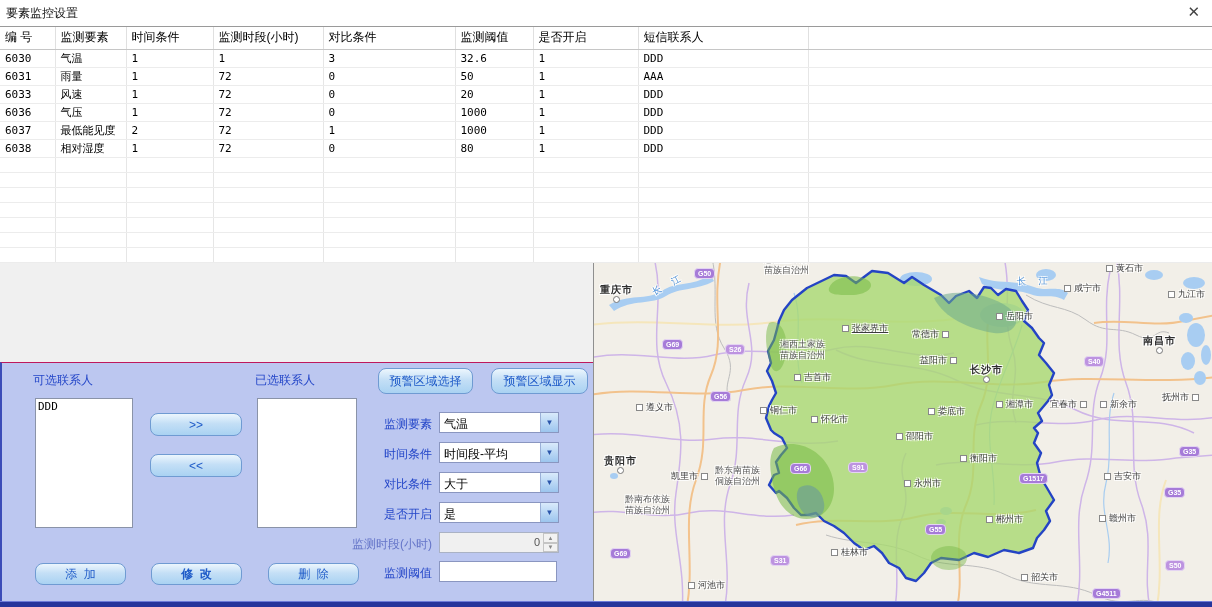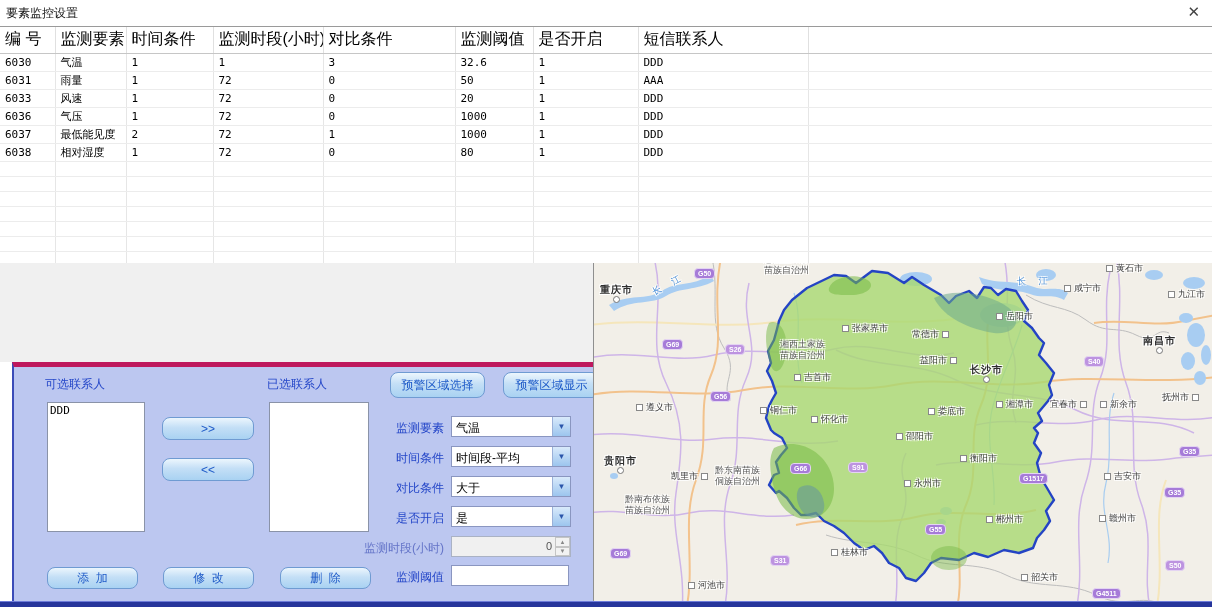--- a/index.html
+++ b/index.html
@@ -6,30 +6,30 @@
   body{width:1212px;height:607px;overflow:hidden;position:relative;background:#fff;
        font-family:"Liberation Sans","DejaVu Sans",sans-serif;font-size:12px;color:#000;}
   
   .titlebar{position:absolute;left:0;top:0;width:1212px;height:26px;background:#fff;}
   .titlebar .title{position:absolute;left:6px;top:5px;font-size:12px;color:#111;}
   .titlebar .close{position:absolute;right:12px;top:3px;font-size:15px;color:#444;cursor:pointer;line-height:18px;}
   
   .table-wrap{position:absolute;left:0;top:26px;width:1212px;height:237px;background:#fff;
               border-top:1px solid #9a9a9a;border-bottom:1px solid #9a9a9a;overflow:hidden;}
   table.grid{border-collapse:collapse;table-layout:fixed;width:1212px;}
-  table.grid th{font-weight:normal;text-align:left;padding:2px 0 3px 5px;font-size:16px;
+  table.grid th{font-weight:normal;text-align:left;padding:2px 0 3px 5px;font-size:12px;
                 border-right:1px solid #e0e0e0;border-bottom:1px solid #c6c6c6;height:15px;white-space:nowrap;overflow:hidden;}
   table.grid td{padding:1px 0 1px 5px;font-size:11px;font-family:"DejaVu Sans Mono",monospace;
                 border-right:1px solid #e6e6e6;border-bottom:1px solid #ececec;height:12px;white-space:nowrap;overflow:hidden;}
   table.grid th:last-child,table.grid td:last-child{border-right:none;}
   
   .gray-area{position:absolute;left:0;top:263px;width:593px;height:99px;background:#f0f0f0;}
   
-  .panel{position:absolute;left:12px;top:362px;width:593px;height:240px;background:#bcc7f0;
-         border-top:5px solid #be185d;border-left:2px solid #3b4cb8;box-sizing:border-box;}
+  .panel{position:absolute;left:0;top:362px;width:593px;height:240px;background:#bcc7f0;
+         border-top:1px solid #be185d;border-left:2px solid #3b4cb8;box-sizing:border-box;}
   .panel .plabel{position:absolute;color:#2446c8;font-size:12px;white-space:nowrap;}
   .listbox{position:absolute;background:#fff;border:1px solid #8a93a8;box-sizing:border-box;
            font-family:"DejaVu Sans Mono",monospace;font-size:11px;padding:1px 2px;overflow:hidden;}
   .listbox div{height:13px;line-height:13px;}
   .btn{position:absolute;display:flex;align-items:center;justify-content:center;box-sizing:border-box;
        background:linear-gradient(#ecf6fd,#c4dff6 45%,#a9d2f2);border:1px solid #6f9bd2;border-radius:8px;
        color:#1f5bc8;font-size:12px;cursor:pointer;white-space:pre;}
   .frow-label{position:absolute;width:132px;text-align:right;color:#2446c8;font-size:12px;white-space:nowrap;}
   .frow-label.dim{color:#6474c8;}
   .select{position:absolute;width:120px;height:21px;background:#fff;border:1px solid #8a96c0;box-sizing:border-box;}
@@ -303,21 +303,21 @@
     <span class="spins">
       <span>▲</span>
       <span>▼</span>
     </span>
   </div>
 
   <span class="frow-label" style="left:298px;top:202px;">监测阈值</span>
   <input class="textinput" style="left: 437px; top: 198px;" value="">
 
   <div class="btn" style="left:33px;top:200px;width:91px;height:22px;">添  加</div>
-  <div class="btn" style="left:149px;top:200px;width:91px;height:22px;">修  改</div>
+  <div class="btn" style="left:149px;top:200px;width:91px;height:22px;font-weight:bold;">修  改</div>
   <div class="btn" style="left:266px;top:200px;width:91px;height:22px;">删  除</div>
 </div>
 
 <div class="map" id="map">
   <svg width="619" height="344" viewBox="0 0 619 344">
 
     <g stroke="#bdbdbd" stroke-width="1" fill="none">
       <path d="M118,-5 C126,30 114,60 130,85 S126,118 136,138"></path>
       <path d="M432,32 C456,47 472,42 492,57 S522,62 542,72 S560,64 575,70"></path>
       <path d="M232,272 C262,282 292,277 322,292 S382,297 412,312 S472,317 502,332 S545,330 570,342"></path>
@@ -388,21 +388,21 @@
   <div id="map-labels">
       <div class="map-label city-bold" style="left: 6px; top: 21px;"><span>重庆市</span></div>
       <div class="map-label river" style="left: 57px; top: 16px; transform: rotate(-28deg);"><span>长 江</span></div>
       <div class="map-label river" style="left: 423px; top: 13px;"><span>长 江</span></div>
       <div class="map-label region" style="left: 170px; top: -9px;"><span>恩施土家族
 苗族自治州</span></div>
       <div class="map-label city" style="left: 512px; top: 0px;"><span class="mk"></span><span>黄石市</span></div>
       <div class="map-label city" style="left: 470px; top: 20px;"><span class="mk"></span><span>咸宁市</span></div>
       <div class="map-label city" style="left: 574px; top: 26px;"><span class="mk"></span><span>九江市</span></div>
       <div class="map-label city" style="left: 402px; top: 48px;"><span class="mk"></span><span>岳阳市</span></div>
-      <div class="map-label city" style="left: 248px; top: 60px;"><span class="mk"></span><span>张家界市</span></div>
+      <div class="map-label city" style="left: 248px; top: 60px; text-decoration: underline;"><span class="mk"></span><span>张家界市</span></div>
       <div class="map-label city-r" style="left: 318px; top: 66px;"><span>常德市</span><span class="mk mk-r"></span></div>
       <div class="map-label region" style="left: 186px; top: 76px;"><span>湘西土家族
 苗族自治州</span></div>
       <div class="map-label city-r" style="left: 326px; top: 92px;"><span>益阳市</span><span class="mk mk-r"></span></div>
       <div class="map-label city-bold" style="left: 549px; top: 72px;"><span>南昌市</span></div>
       <div class="map-label city-bold" style="left: 376px; top: 101px;"><span>长沙市</span></div>
       <div class="map-label city" style="left: 200px; top: 109px;"><span class="mk"></span><span>吉首市</span></div>
       <div class="map-label city-r" style="left: 568px; top: 129px;"><span>抚州市</span><span class="mk mk-r"></span></div>
       <div class="map-label city" style="left: 402px; top: 136px;"><span class="mk"></span><span>湘潭市</span></div>
       <div class="map-label city-r" style="left: 456px; top: 136px;"><span>宜春市</span><span class="mk mk-r"></span></div>

